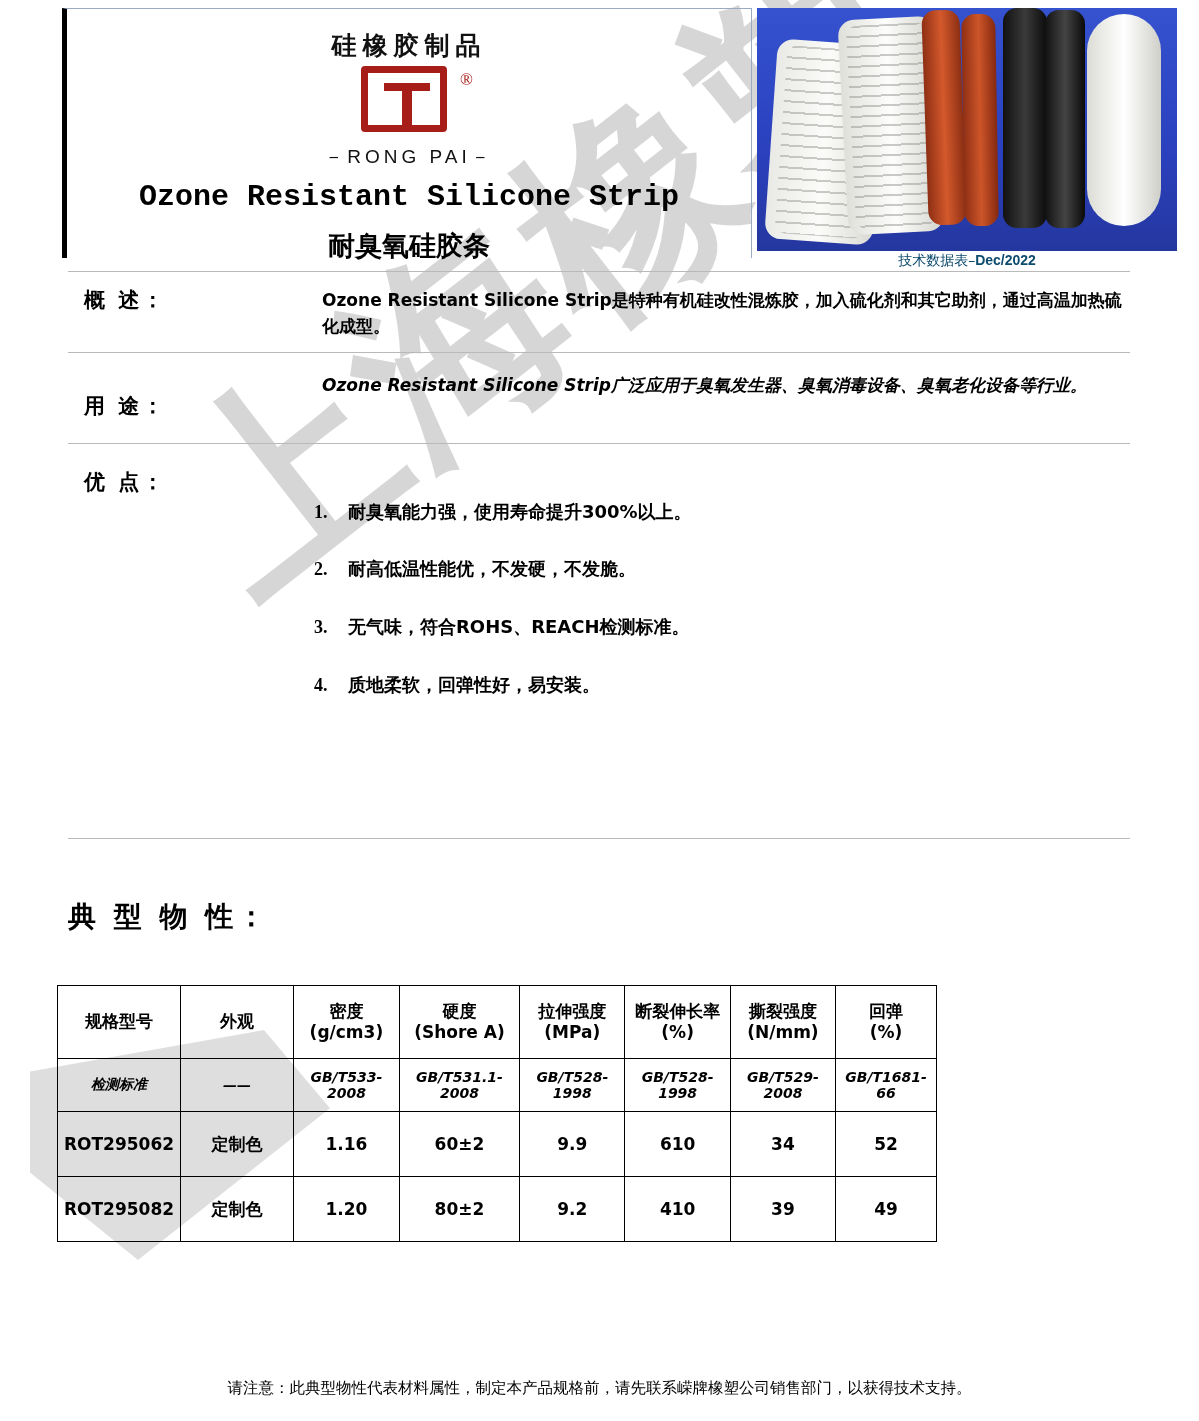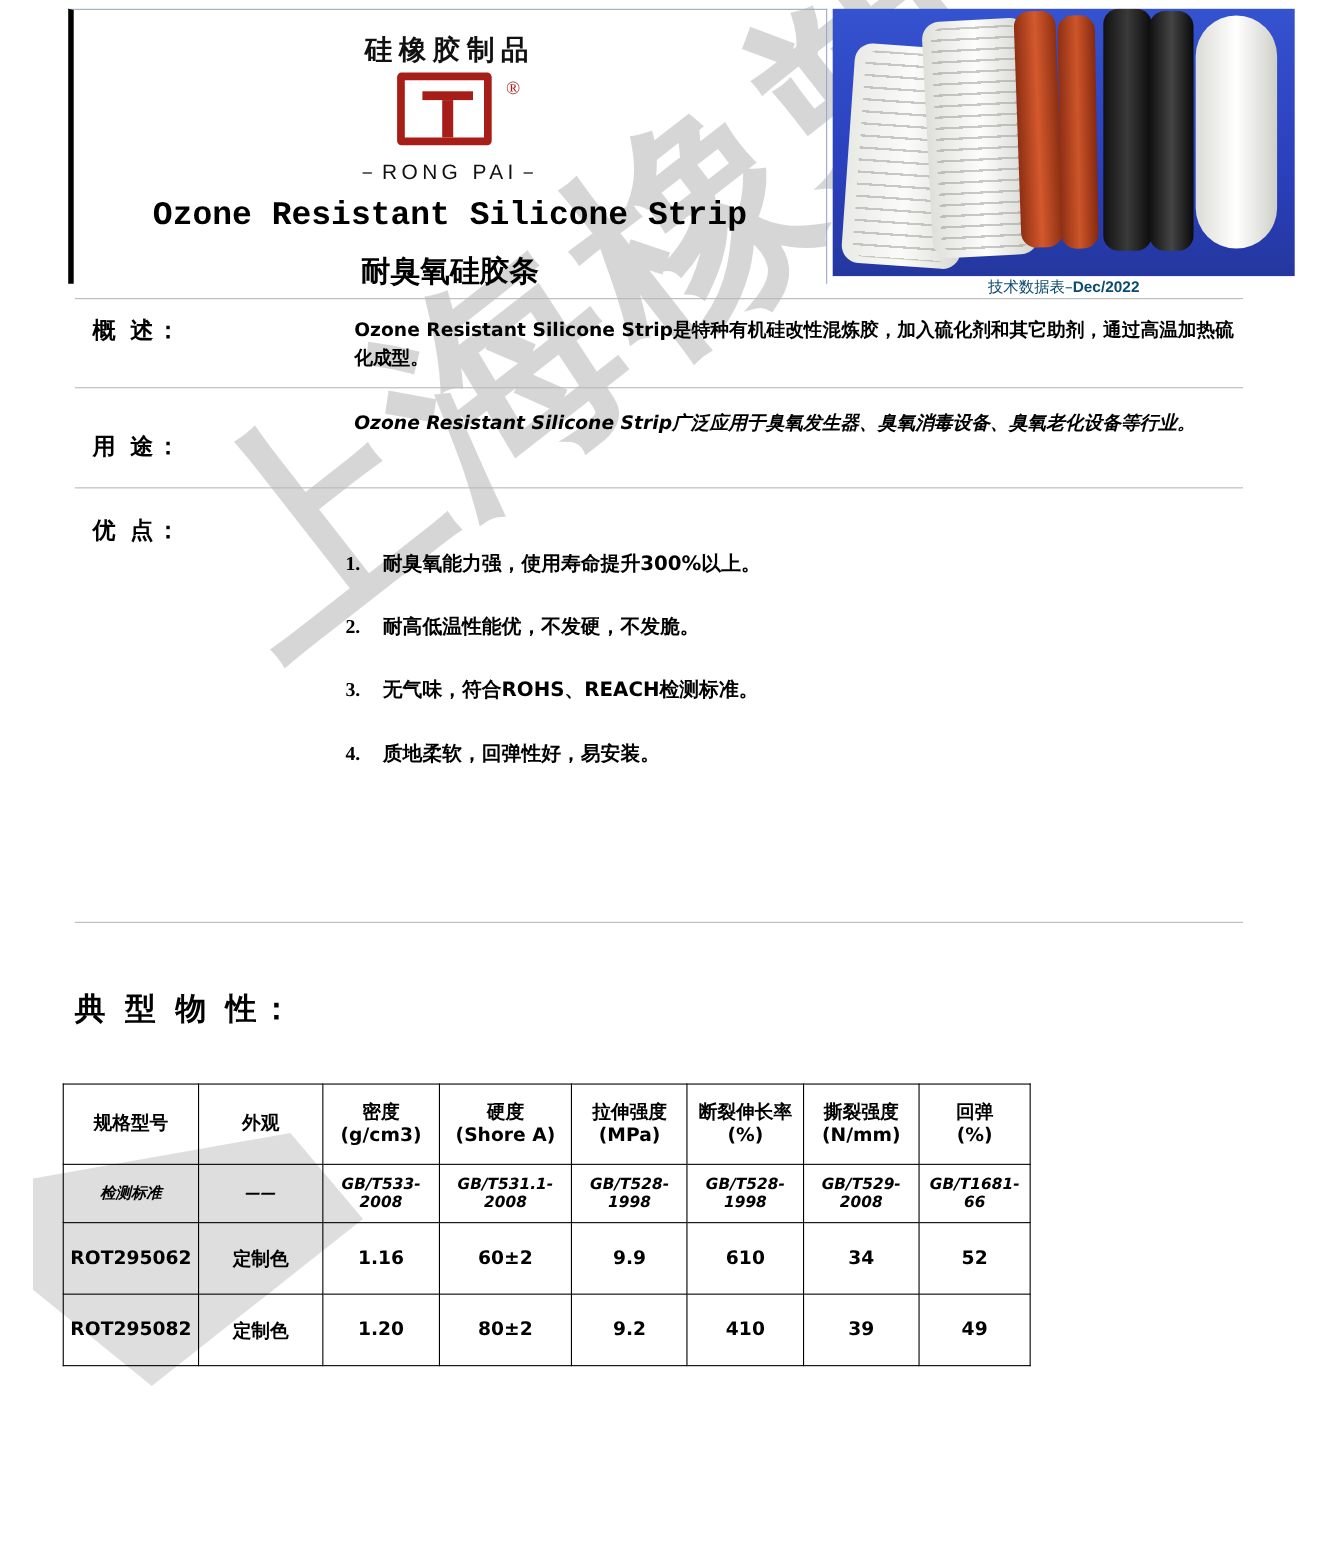--- a/index.html
+++ b/index.html
@@ -402,13 +402,14 @@
         <td>1.20</td>
         <td>80±2</td>
         <td>9.2</td>
         <td>410</td>
         <td>39</td>
         <td>49</td>
       </tr>
     </tbody>
   </table>
 
+  <div class="footer-note">请注意：此典型物性代表材料属性，制定本产品规格前，请先联系嵘牌橡塑公司销售部门，以获得技术支持。</div>
 </div>
 
 </body></html>

